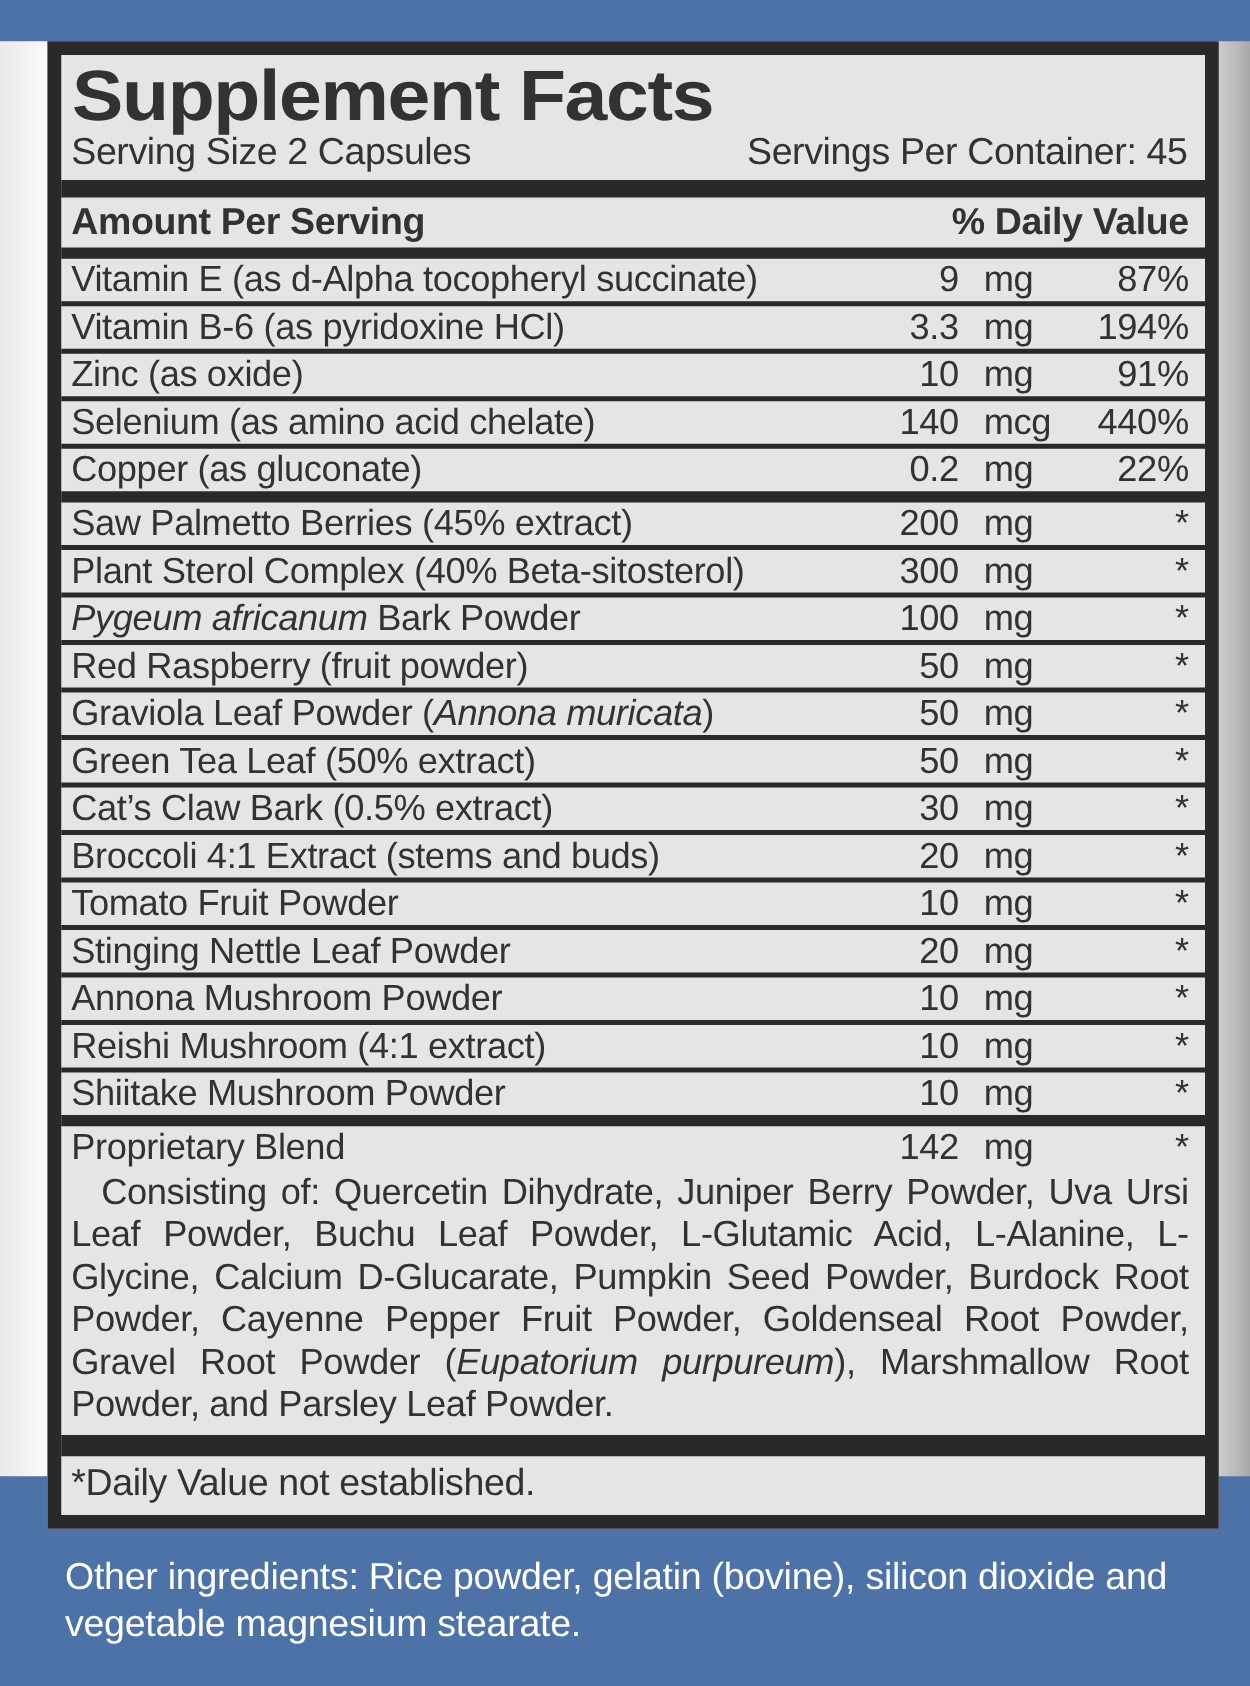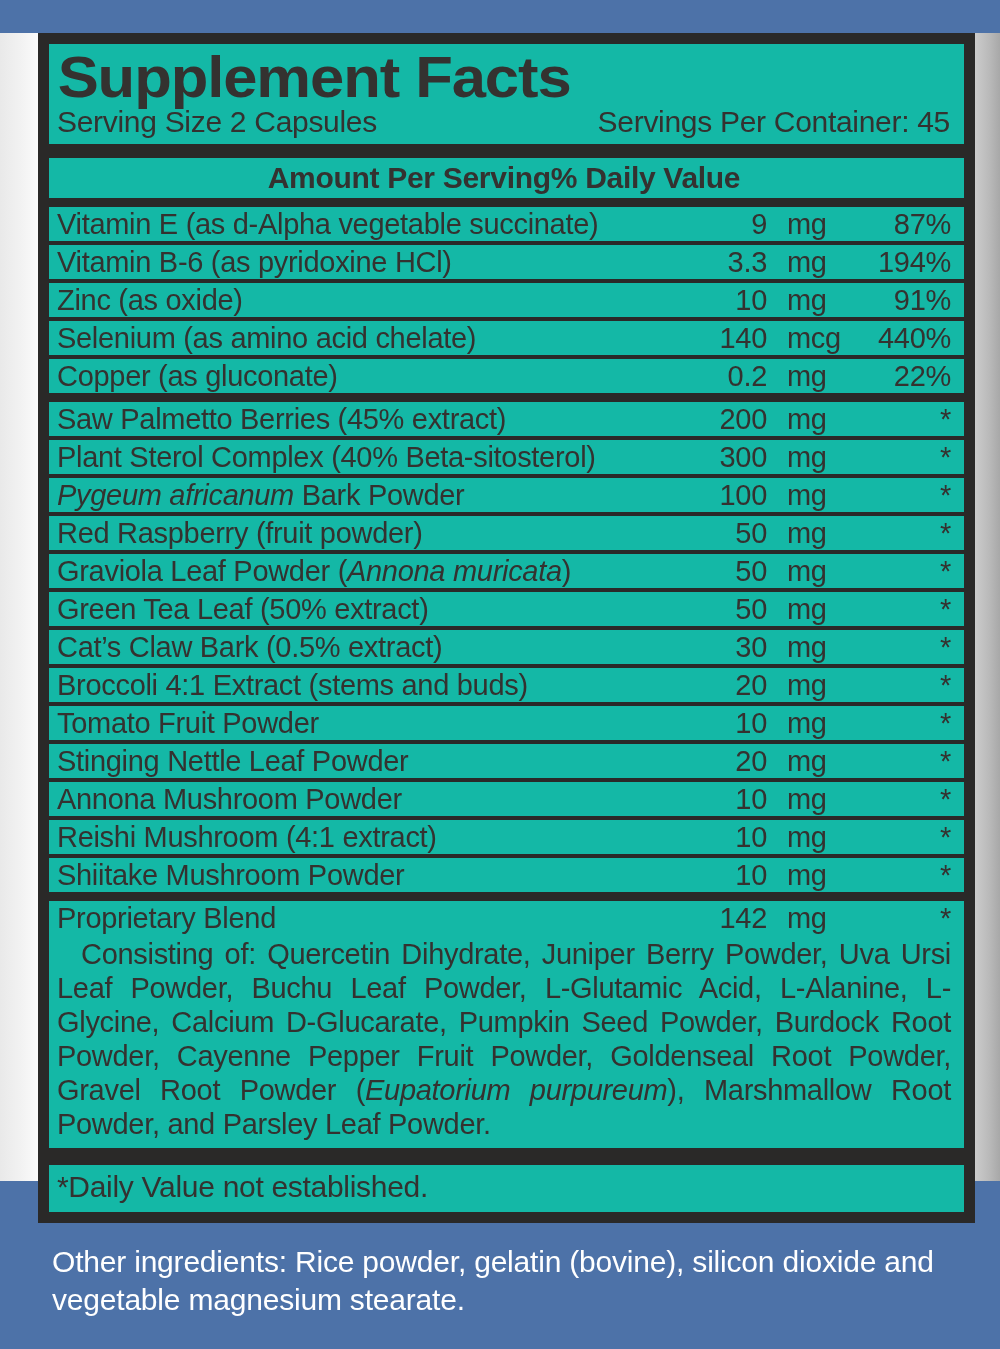--- a/index.html
+++ b/index.html
@@ -14,39 +14,39 @@
   .strip-left {
     position: absolute; left: 0; top: 33px; width: 38px; height: 1148px;
     background: linear-gradient(90deg, #e9e9e9 0%, #f2f2f2 55%, #fbfbfb 100%);
   }
   .strip-right {
     position: absolute; right: 0; top: 33px; width: 26px; height: 1148px;
     background: linear-gradient(90deg, #cdcdcd 0%, #b9b9b9 60%, #a8a8a8 100%);
   }
   .facts-panel {
     position: absolute; left: 38px; top: 33px; width: 937px;
-    background: #14b8a6;
+    background: #e5e5e5;
     border: 11px solid #2a2928;
   }
   .title {
     font-size: 57px; font-weight: bold; line-height: 58px;
     padding: 4px 0 0 8px; letter-spacing: -1px; white-space: nowrap;
     transform: scaleX(1.08); transform-origin: left center;
   }
   .serving-row {
     display: flex; justify-content: space-between;
     font-size: 30px; line-height: 32px; padding: 0 14px 6px 8px;
     letter-spacing: -0.3px;
   }
   .bar { width: 100%; background: #2a2928; }
   .bar-xl { height: 14px; }
   .bar-lg { height: 9px; }
   .bar-xxl { height: 17px; }
   .header-row {
-    display: flex; justify-content: center;
+    display: flex; justify-content: space-between;
     font-weight: bold; font-size: 30px; line-height: 40px;
     padding: 0 13px 0 8px; letter-spacing: -0.3px;
   }
   .srow {
     display: flex; align-items: baseline;
     font-size: 29px; line-height: 34px;
     padding: 0 13px 0 8px; letter-spacing: -0.3px;
   }
   .sec .srow + .srow { border-top: 4px solid #2a2928; }
   .cell-name { flex: 1; white-space: nowrap; }
@@ -86,21 +86,21 @@
 
   <div class="header-row">
     <span>Amount Per Serving</span>
     <span>% Daily Value</span>
   </div>
 
   <div class="bar bar-lg"></div>
 
   <div class="sec">
       <div class="srow">
-        <span class="cell-name"><span>Vitamin E (as d-Alpha vegetable succinate)</span></span>
+        <span class="cell-name"><span>Vitamin E (as d-Alpha tocopheryl succinate)</span></span>
         <span class="cell-amt">
           <span class="num">9</span>
           <span class="unit">mg</span>
         </span>
         <span class="cell-dv">87%</span>
       </div>
       <div class="srow">
         <span class="cell-name"><span>Vitamin B-6 (as pyridoxine HCl)</span></span>
         <span class="cell-amt">
           <span class="num">3.3</span>

